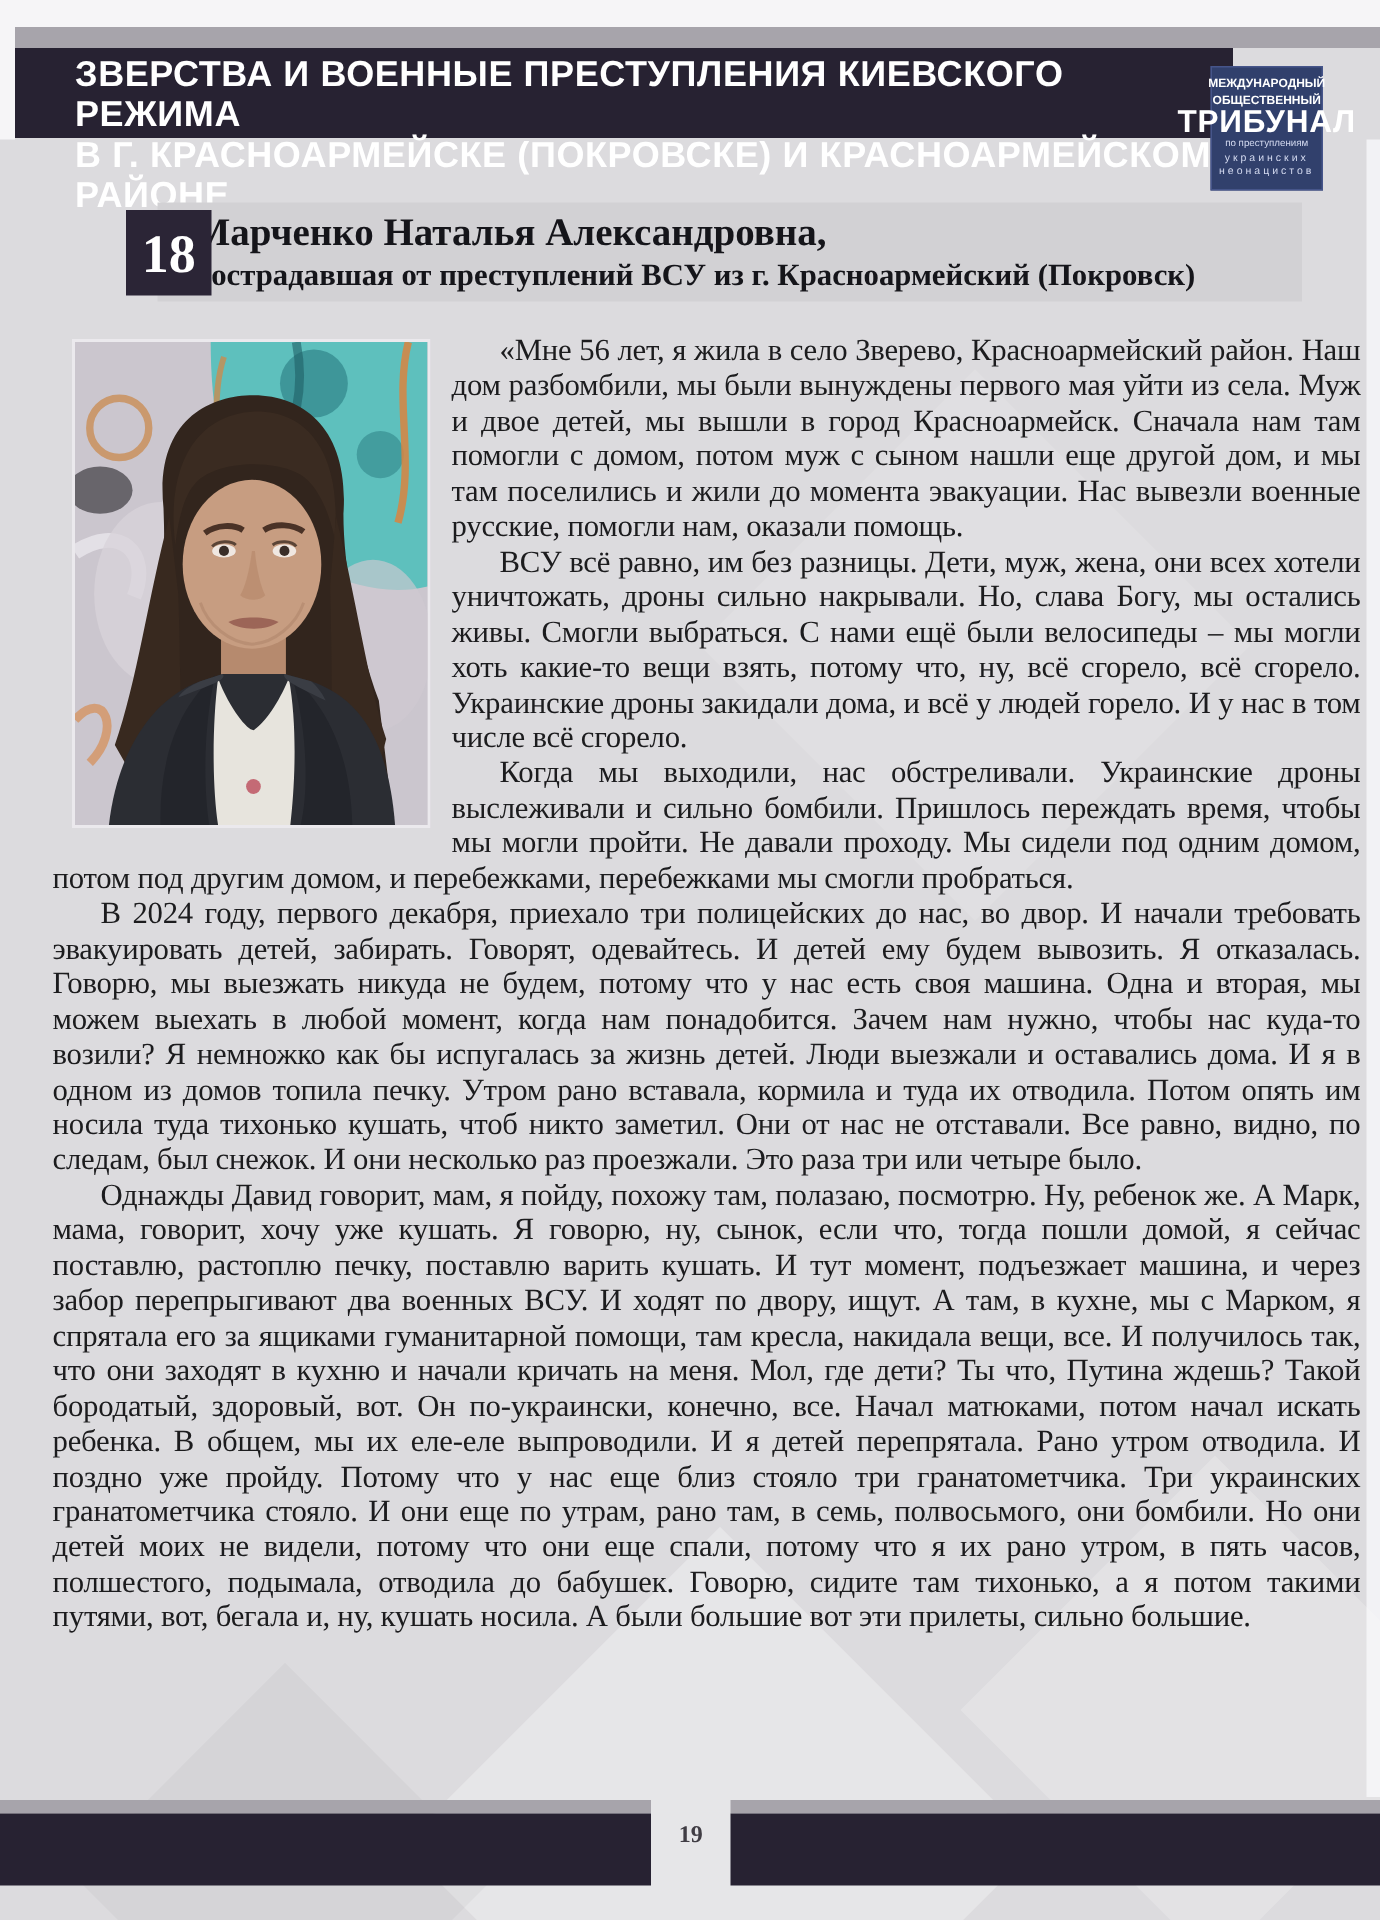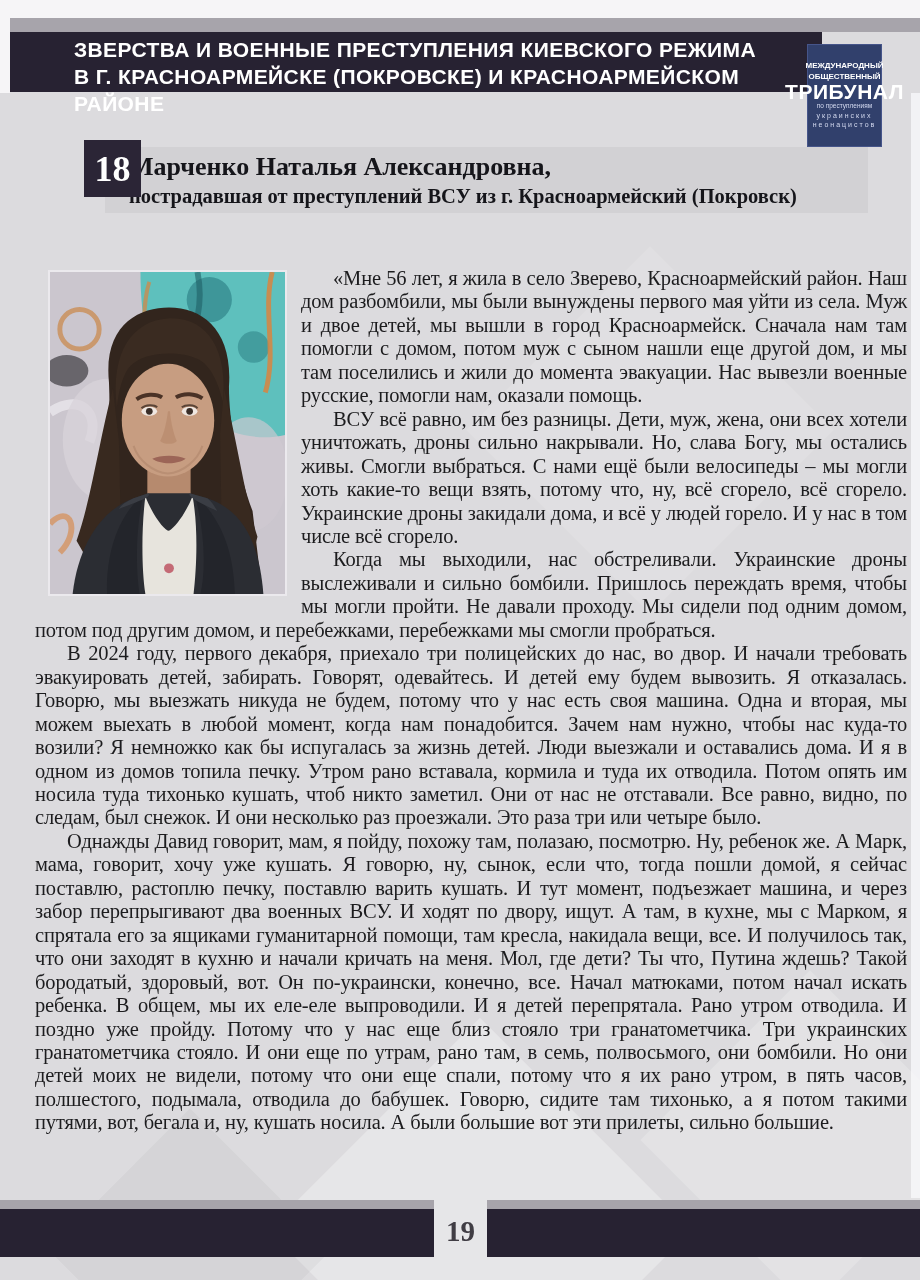--- a/index.html
+++ b/index.html
@@ -26,27 +26,27 @@
   .header-strip {
     position: absolute; left: 10px; top: 18px; width: 910px; height: 14px;
     background: #a7a4ab; z-index: 2;
   }
   .header-bar {
     position: absolute; left: 10px; top: 32px; width: 812px; height: 60px;
     background: #272232; z-index: 2;
     color: #ffffff;
     font-family: "Liberation Sans", sans-serif;
     font-weight: bold;
-    font-size: 21px;
+    font-size: 24px;
     line-height: 27px;
     letter-spacing: 0.4px;
-    padding: 4px 0 0 64px;
+    padding: 4px 0 0 40px;
   }
   .tribunal-badge {
-    position: absolute; left: 807px; top: 44px; width: 75px; height: 103px;
+    position: absolute; left: 807px; top: 44px; width: 75px; height: 83px;
     background: #31406c; z-index: 4;
     border: 1px solid #46558а;
     border: 1px solid #46558a;
     color: #ffffff;
     font-family: "Liberation Sans", sans-serif;
     display: flex; flex-direction: column; align-items: center; justify-content: center;
     text-align: center;
   }
   .badge-sm   { font-size: 8px;  font-weight: bold; line-height: 10.5px; white-space: nowrap; }
   .badge-lg   { font-size: 21px; font-weight: bold; line-height: 17px; letter-spacing: 0.5px; margin: 1px 0 2px 0; }
@@ -54,56 +54,55 @@
   .badge-sp   { font-size: 7px;  line-height: 9.5px; color: #d4daf0; letter-spacing: 2px; white-space: nowrap; }
 
   .section-number {
     position: absolute; left: 48px; top: 140px; width: 57px; height: 57px;
     background: #2b2536; z-index: 3;
     color: #ffffff; font-family: "Liberation Serif", serif;
     font-weight: bold; font-size: 36px;
     display: flex; align-items: center; justify-content: center; margin-left: 36px;
   }
   .section-band {
-    position: absolute; left: 105px; top: 147px; width: 763px; height: 66px;
+    position: absolute; left: 105px; top: 135px; width: 763px; height: 66px;
     background: #d2d1d4; z-index: 2;
     padding: 4px 0 0 24px;
     color: #15151a;
   }
   .section-name     { font-weight: bold; font-size: 26px; line-height: 32px; }
   .section-subtitle { font-weight: bold; font-size: 20.5px; line-height: 26px; }
 
   .article {
     position: absolute; left: 35px; top: 223px; width: 872px; z-index: 2;
     color: #1c1c1e;
     font-size: 20.5px;
     line-height: 23.45px;
     text-align: justify;
     letter-spacing: -0.15px;
-    margin-top: 44px;
   }
   .article p { text-indent: 32px; }
   .photo-fig {
     float: left;
     width: 239px; height: 326px;
     margin: 3px 14px 5px 13px;
     border: 2px solid #ebe9ed;
     background: #cbc6ce;
   }
   .photo-fig svg { display: block; width: 100%; height: 100%; }
 
   .footer-strip { position: absolute; top: 1200px; height: 9px;  background: #a7a4ab; z-index: 2; }
   .footer-bar   { position: absolute; top: 1209px; height: 48px; background: #272232; z-index: 2; }
   .fl { left: 0;     width: 434px; }
   .fr { left: 487px; width: 433px; }
   .page-number {
     position: absolute; left: 434px; top: 1215px; width: 53px; z-index: 2;
     text-align: center;
     font-family: "Liberation Serif", serif;
-    font-weight: bold; font-size: 29px; color: #403d44;
+    font-weight: bold; font-size: 16px; color: #403d44;
   }
 </style>
 </head>
 <body>
 
 <div id="page">
   <div class="wm w1"></div>
   <div class="wm w2"></div>
   <div class="wm w3"></div>
   <div class="wm w4"></div>

